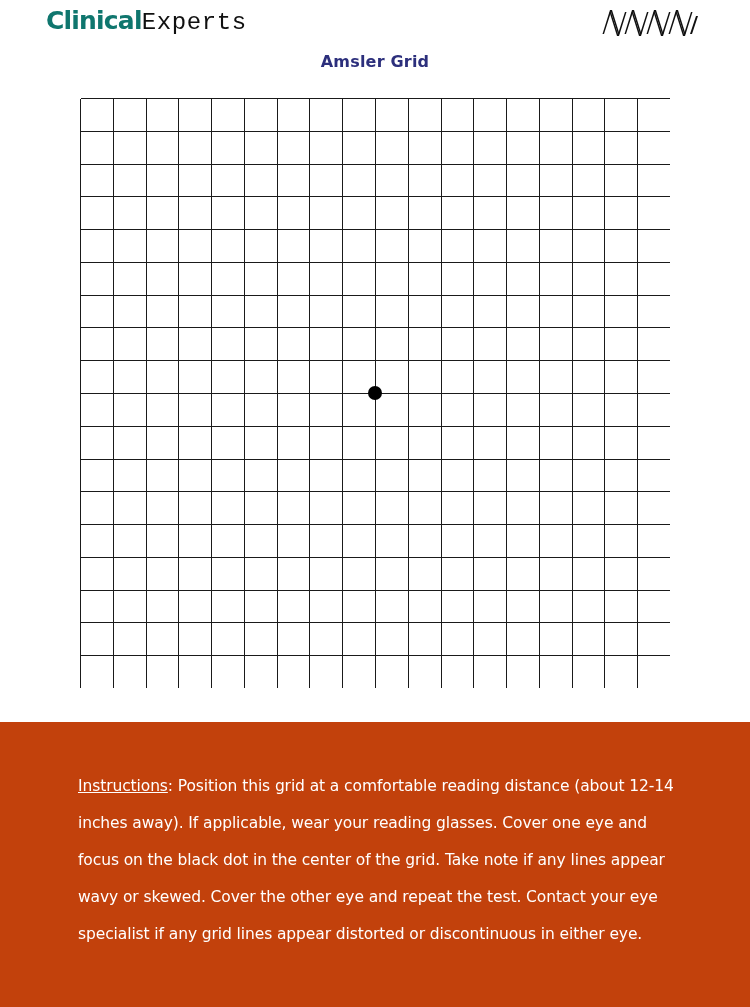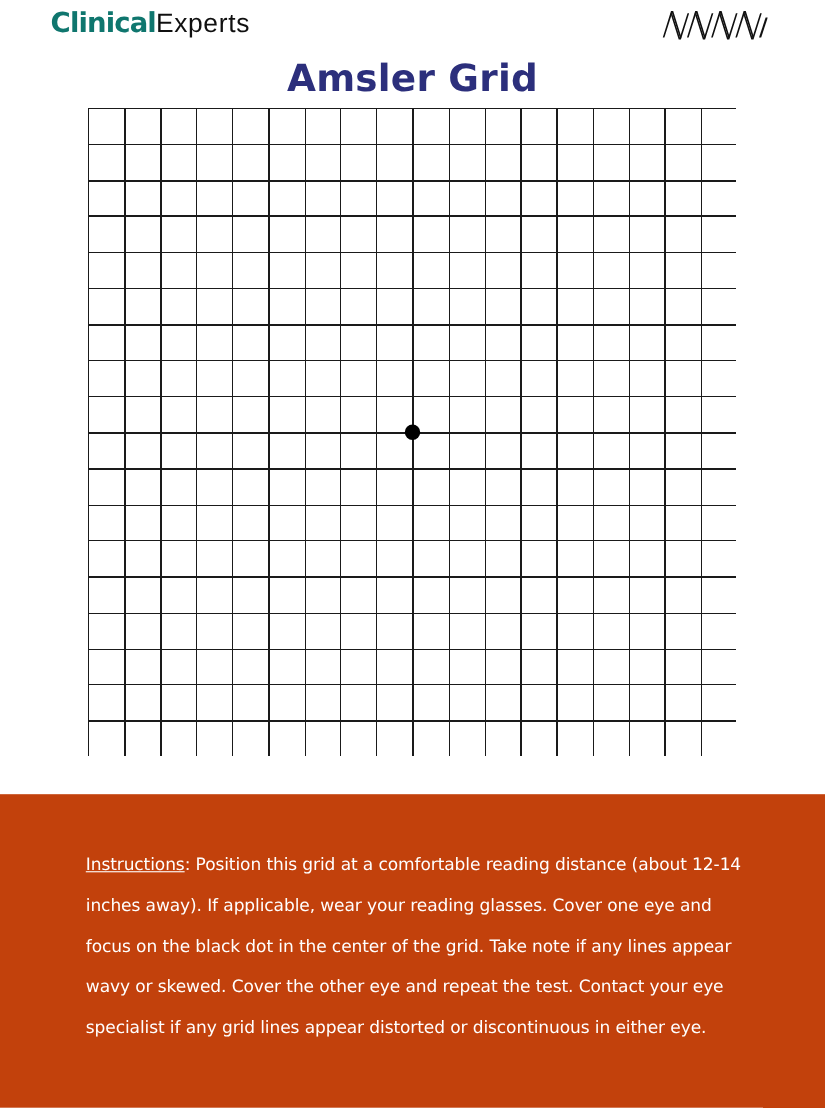--- a/index.html
+++ b/index.html
@@ -35,40 +35,40 @@
   .brand .b1 {
     font-weight: bold;
     color: #0f766e;
     font-family: "DejaVu Sans", sans-serif;
     font-size: 25px;
     letter-spacing: -0.8px;
   }
   .brand .b2 {
     font-weight: normal;
     color: #101010;
-    font-family: Liberation Sans, sans-serif;
+    font-family: Liberation Mono, monospace;
     font-size: 24px;
     letter-spacing: 0.6px;
   }
   .logo-mark {
     position: absolute;
     right: 52px;
     top: 8px;
     width: 96px;
     height: 30px;
   }
 
   
   .doc-title {
     position: absolute;
     top: 52px;
     left: 0;
     width: 750px;
     text-align: center;
-    font-size: 34px;
+    font-size: 16px;
     font-weight: bold;
     color: #2c2f7c;
     letter-spacing: 0.2px;
     font-family: "DejaVu Sans", sans-serif;
   }
 
   
   .grid-wrap {
     position: absolute;
     left: 80px;

